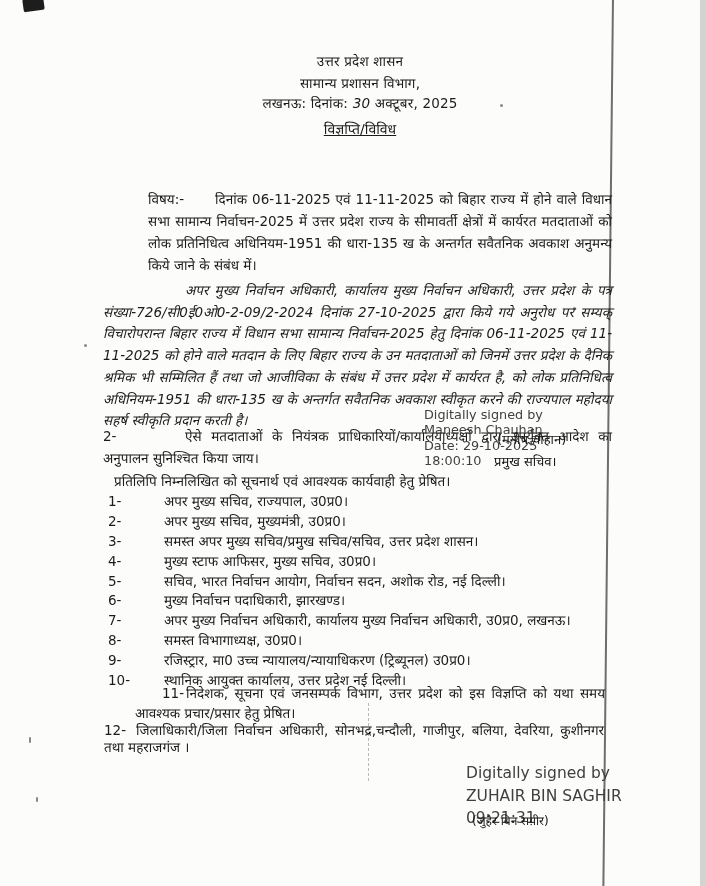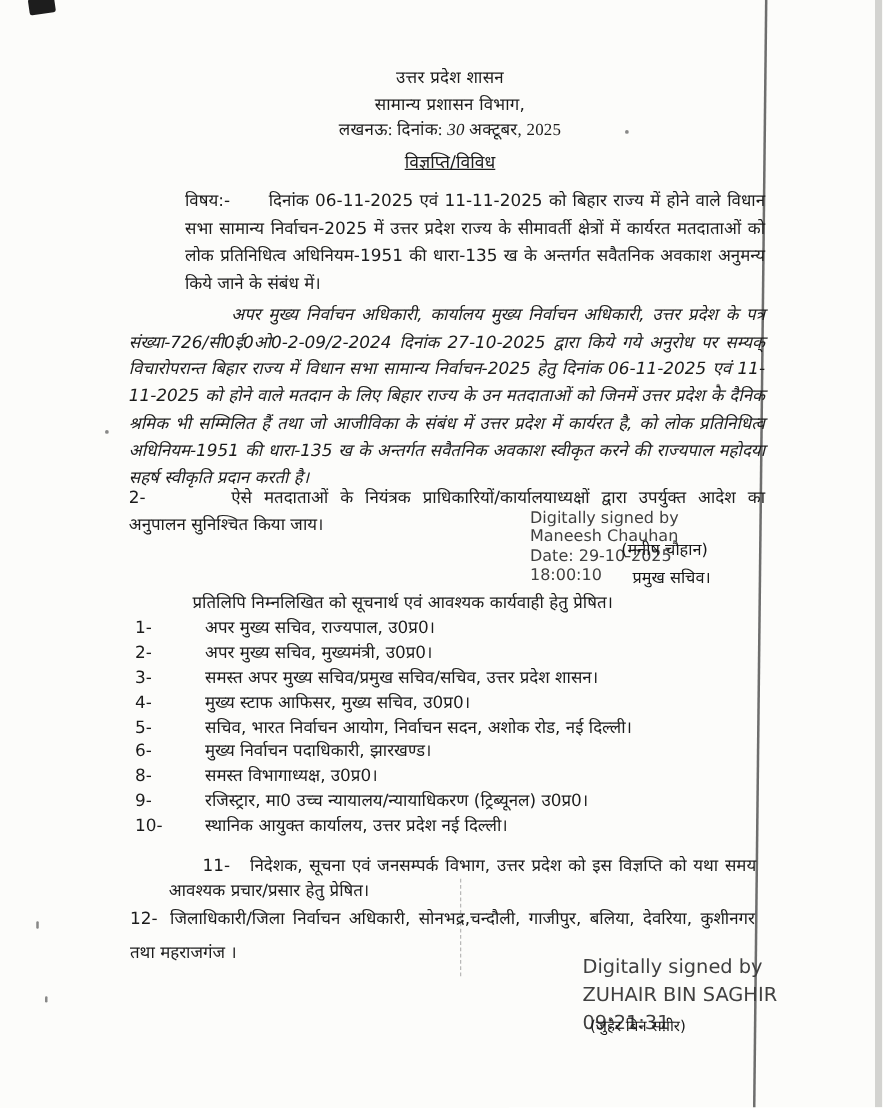--- a/index.html
+++ b/index.html
@@ -6,37 +6,37 @@
   .page{
     position:relative;width:706px;height:886px;overflow:hidden;
     background:#fcfcfa;color:#1b1b1b;
     font-family:"Liberation Serif","DejaVu Sans",serif;
   }
   .hi{font-family:"DejaVu Sans","Liberation Sans",sans-serif;font-weight:500;}
   .abs{position:absolute;}
   .center{text-align:center;}
   .hdr{font-size:13.5px;letter-spacing:.2px;}
   .doc-type{font-weight:normal;text-decoration:underline;font-size:14px;}
-  .para{font-size:13.5px;text-align:justify;}
+  .para{font-size:13.5px;text-align:justify;margin-top:38px;}
   .subject{left:148px;top:150px;width:464px;line-height:22px;}
   .subject .lbl{display:inline-block;width:67px;}
   .para1{left:103px;top:242px;width:509px;line-height:21.7px;text-indent:82px;font-style:italic;}
   .para2{left:103px;top:388px;width:509px;line-height:21.5px;}
   .para2 .num{display:inline-block;width:82px;text-indent:0;}
   .sig-en{font-family:"DejaVu Sans","Liberation Sans",sans-serif;color:#404040;}
   .sig1{left:424px;top:407px;font-size:12.8px;line-height:15.3px;}
   .sig2{left:466px;top:762px;font-size:15.5px;line-height:22.5px;}
   .overlay-hi{font-size:13px;color:#161616;white-space:nowrap;}
-  .copy-intro{left:114px;top:472px;font-size:13.5px;margin-left:40px;}
+  .copy-intro{left:114px;top:472px;font-size:13.5px;}
   .copy-list{left:108px;top:492px;width:505px;font-size:13.5px;}
   .copy-row{height:19.9px;white-space:nowrap;}
   .copy-row .num{display:inline-block;width:56px;}
   .item11{left:135px;top:684px;width:470px;font-size:13.5px;line-height:19.5px;text-indent:27px;text-align:justify;}
-  .item11 .num{margin-right:16px;}
-  .item12{left:104px;top:722px;width:500px;font-size:13.5px;line-height:27px;text-align:justify;}
+  .item11 .num{margin-right:2px;}
+  .item12{left:104px;top:722px;width:500px;font-size:13.5px;line-height:17px;text-align:justify;}
   .item12 .num{margin-right:10px;}
   
   .corner-blob{left:23px;top:-2px;width:21px;height:13px;background:#1d1d1d;border-radius:2px;transform:rotate(-8deg);}
   .scan-line{left:612px;top:-3px;width:2px;height:894px;background:#454545;opacity:.78;transform:rotate(0.62deg);transform-origin:top center;}
   .edge-band{right:0;top:0;width:6px;height:886px;background:#d3d3d0;}
   .dash-artifact{left:368px;top:703px;width:0;height:78px;border-left:1px dashed #8d8d8d;opacity:.6;}
   .speck{width:3px;height:3px;background:#6a6a6a;border-radius:50%;opacity:.8;}
 </style>
 </head>
 <body>
@@ -48,21 +48,21 @@
   <div class="abs edge-band"></div>
   <div class="abs dash-artifact"></div>
   <div class="abs speck" style="left:500px;top:104px;"></div>
   <div class="abs speck" style="left:84px;top:344px;"></div>
   <div class="abs speck" style="left:29px;top:737px;width:2px;height:6px;border-radius:1px;"></div>
   <div class="abs speck" style="left:36px;top:797px;width:2px;height:5px;border-radius:1px;"></div>
   <div class="abs speck" style="left:573px;top:307px;"></div>
 
   <div class="abs hi hdr center" style="left:14px;top:52px;width:692px;">उत्तर प्रदेश शासन</div>
   <div class="abs hi hdr center" style="left:14px;top:74px;width:692px;">सामान्य प्रशासन विभाग,</div>
-  <div class="abs hi hdr center" style="left:14px;top:94px;width:692px;font-family:Liberation Serif, serif;">
+  <div class="abs hi hdr center" style="left:14px;top:94px;width:692px;">
     <span>लखनऊ: दिनांक:</span>
     <span style="font-style:italic;">30</span>
     <span>अक्टूबर, 2025</span>
   </div>
   <div class="abs hi doc-type center" style="left:14px;top:119px;width:692px;">विज्ञप्ति/विविध</div>
 
   <div class="abs hi para subject">
     <span class="lbl">विषय:-</span><span>दिनांक 06-11-2025 एवं 11-11-2025 को बिहार राज्य में होने वाले विधान सभा सामान्य निर्वाचन-2025 में उत्तर प्रदेश राज्य के सीमावर्ती क्षेत्रों में कार्यरत मतदाताओं को लोक प्रतिनिधित्व अधिनियम-1951 की धारा-135 ख के अन्तर्गत सवैतनिक अवकाश अनुमन्य किये जाने के संबंध में।</span>
   </div>
 
@@ -72,21 +72,21 @@
     <span class="num">2-</span><span>ऐसे मतदाताओं के नियंत्रक प्राधिकारियों/कार्यालयाध्यक्षों द्वारा उपर्युक्त आदेश का अनुपालन सुनिश्चित किया जाय।</span>
   </div>
 
   <div class="abs sig-en sig1">
     <div>Digitally signed by</div>
     <div>Maneesh Chauhan</div>
     <div>Date: 29-10-2025</div>
     <div>18:00:10</div>
   </div>
   <div class="abs hi overlay-hi" style="left:497px;top:430px;">(मनीष चौहान)</div>
-  <div class="abs hi overlay-hi" style="left:506px;top:452px;">प्रमुख सचिव।</div>
+  <div class="abs hi overlay-hi" style="left:494px;top:452px;">प्रमुख सचिव।</div>
 
   <div class="abs hi copy-intro">प्रतिलिपि निम्नलिखित को सूचनार्थ एवं आवश्यक कार्यवाही हेतु प्रेषित।</div>
 
   <div class="abs hi copy-list">
     <div class="copy-row">
       <span class="num">1-</span><span>अपर मुख्य सचिव, राज्यपाल, उ0प्र0।</span>
     </div>
     <div class="copy-row">
       <span class="num">2-</span><span>अपर मुख्य सचिव, मुख्यमंत्री, उ0प्र0।</span>
     </div>
@@ -94,20 +94,23 @@
       <span class="num">3-</span><span>समस्त अपर मुख्य सचिव/प्रमुख सचिव/सचिव, उत्तर प्रदेश शासन।</span>
     </div>
     <div class="copy-row">
       <span class="num">4-</span><span>मुख्य स्टाफ आफिसर, मुख्य सचिव, उ0प्र0।</span>
     </div>
     <div class="copy-row">
       <span class="num">5-</span><span>सचिव, भारत निर्वाचन आयोग, निर्वाचन सदन, अशोक रोड, नई दिल्ली।</span>
     </div>
     <div class="copy-row">
       <span class="num">6-</span><span>मुख्य निर्वाचन पदाधिकारी, झारखण्ड।</span>
+    </div>
+    <div class="copy-row">
+      <span class="num">7-</span><span>अपर मुख्य निर्वाचन अधिकारी, कार्यालय मुख्य निर्वाचन अधिकारी, उ0प्र0, लखनऊ।</span>
     </div>
     <div class="copy-row">
       <span class="num">8-</span><span>समस्त विभागाध्यक्ष, उ0प्र0।</span>
     </div>
     <div class="copy-row">
       <span class="num">9-</span><span>रजिस्ट्रार, मा0 उच्च न्यायालय/न्यायाधिकरण (ट्रिब्यूनल) उ0प्र0।</span>
     </div>
     <div class="copy-row">
       <span class="num">10-</span><span>स्थानिक आयुक्त कार्यालय, उत्तर प्रदेश नई दिल्ली।</span>
     </div>

